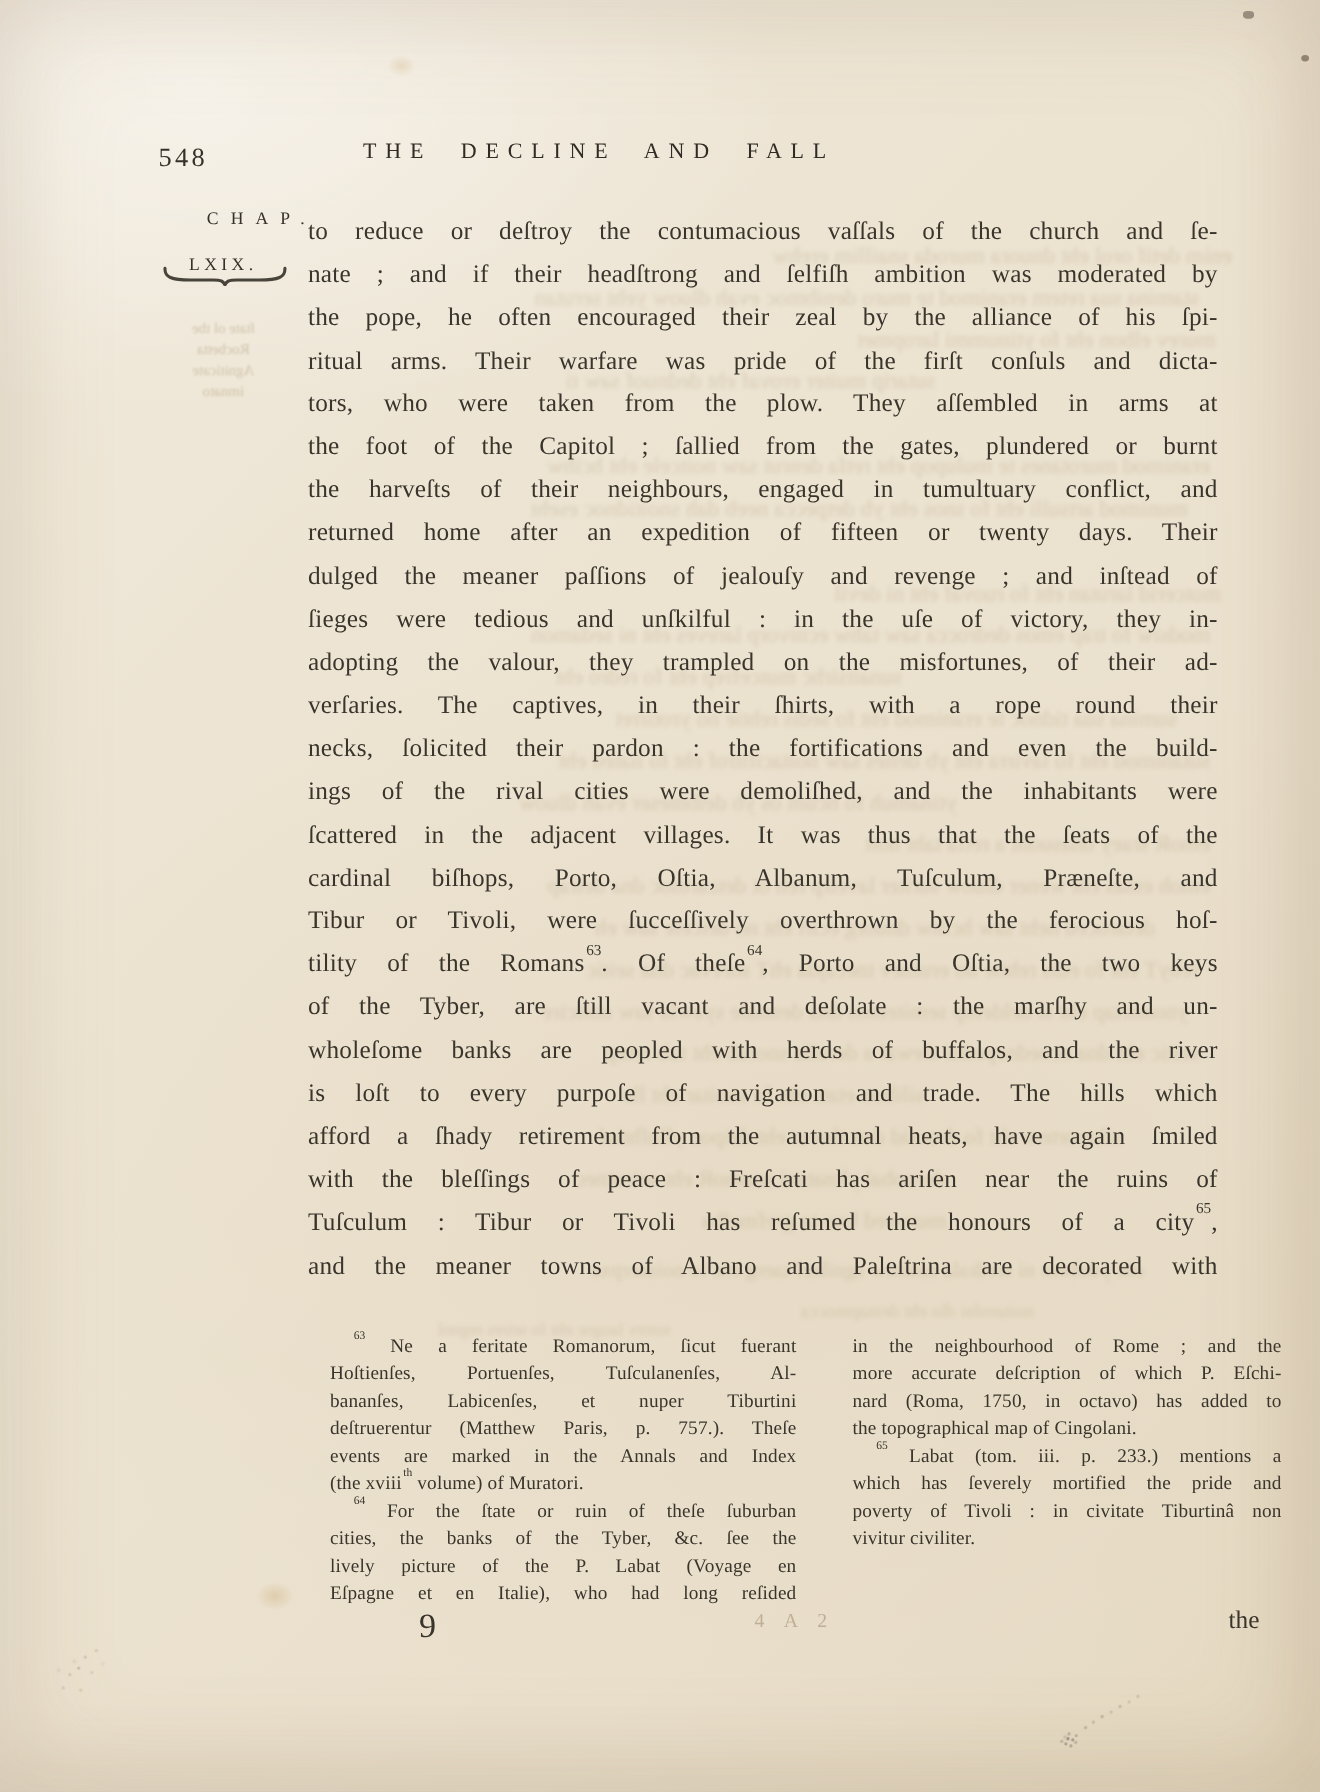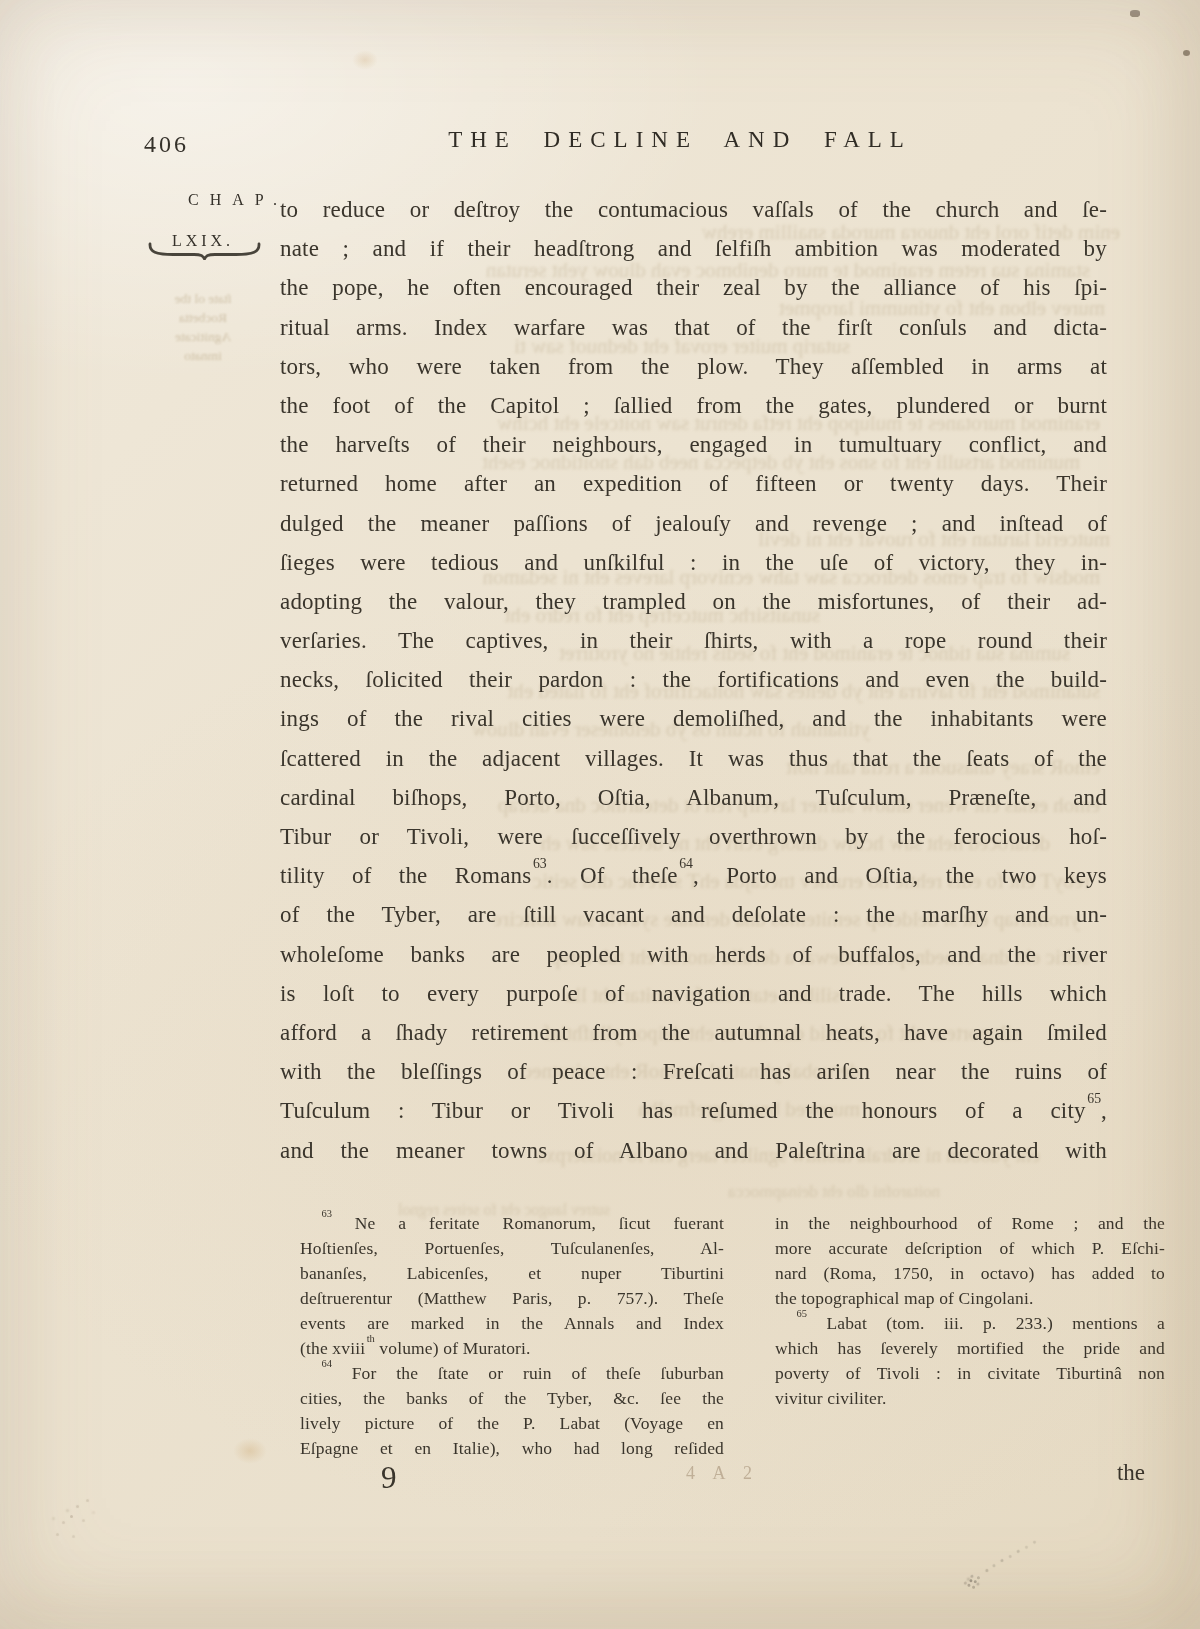--- a/index.html
+++ b/index.html
@@ -10,22 +10,22 @@
       radial-gradient(ellipse 1100px 700px at 60% 65%, rgba(222,204,176,0.25), rgba(222,204,176,0) 70%),
       linear-gradient(135deg, #f0e9db 0%, #ece3d1 40%, #e9dfcb 75%, #e4d8c0 100%);
     font-family:"Liberation Serif","DejaVu Serif",serif;
     color:#3a352c;
   }
   .page::after{
     content:""; position:absolute; inset:0; pointer-events:none;
     box-shadow: inset 0 0 110px rgba(150,120,80,0.16), inset -10px -14px 70px rgba(130,100,60,0.14), inset 6px 4px 40px rgba(255,255,255,0.25);
   }
   .page-number{position:absolute; left:144px; top:131px; font-size:24px; letter-spacing:3px; color:#35312a;}
-  .running-header{position:absolute; left:330px; top:127px; width:700px; text-align:center;
-    font-size:23px; letter-spacing:8px; word-spacing:13px; color:#302c25;font-family:Liberation Serif, serif;}
+  .running-header{position:absolute; left:330px; top:127px; width:700px; 
+    font-size:20px; letter-spacing:8px; word-spacing:13px; color:#302c25;font-family:Liberation Serif, serif;}
   .chap-label{position:absolute; left:146px; top:191px; width:120px; font-size:16px; letter-spacing:11px; color:#35312a; white-space:nowrap;margin-left:42px;}
   .chap-number{position:absolute; left:146px; top:216px; width:114px; text-align:center; font-size:16px; letter-spacing:4px; color:#35312a;margin-top:16px;}
   .chap-brace{position:absolute; left:147px; top:241px;}
   .body-text{position:absolute; left:280px; top:190px; width:827px; font-size:23px; letter-spacing:0.2px;}
   .body-line{height:39.2px; line-height:39.2px; text-align:justify; text-align-last:justify; white-space:normal;}
   sup{font-size:0.6em; line-height:0; position:relative; top:-0.48em; margin-left:1.5px; letter-spacing:0;}
   .fn-col{position:absolute; top:1211px; font-size:17.5px; letter-spacing:0.15px;}
   .fn-left{left:300px; width:424px;}
   .fn-right{left:775px; width:390px;}
   .fn-line{height:25px; line-height:25px; text-align:justify; text-align-last:justify;}
@@ -92,34 +92,34 @@
       <div class="ghost" style="left: 690px; top: 1178px; width: 250px; font-size: 17px;">noitarofni dlo eht deinapmocca</div>
       <div class="ghost" style="left: 310px; top: 1196px; width: 300px; font-size: 16px;">sutrev laugoc eht fo seires regnol</div>
     </div>
   <div class="ghost-margin" id="ghost-margin">
       <div>ſtate ol tbe</div>
       <div>Rocbetta</div>
       <div>Agniticate</div>
       <div>imnato</div>
     </div>
 
-  <div class="page-number">406</div>
+  <div class="page-number">548</div>
   <div class="running-header">THE DECLINE AND FALL</div>
 
   <div class="chap-label">CHAP.</div>
   <div class="chap-number">LXIX.</div>
   <svg class="chap-brace" width="115" height="19" viewBox="0 0 115 19">
     <path d="M3,3 C2.5,11 9,13.5 26,13.5 L47,13.5 C54,13.5 56,14.5 57.5,18 C59,14.5 61,13.5 68,13.5 L89,13.5 C106,13.5 112.5,11 112,3" fill="none" stroke="#3a352c" stroke-width="2.8" stroke-linecap="round" opacity="0.92"></path>
   </svg>
 
   <div class="body-text" id="body-lines">
       <div class="body-line">to reduce or deſtroy the contumacious vaſſals of the church and ſe-</div>
       <div class="body-line">nate ; and if their headſtrong and ſelfiſh ambition was moderated by</div>
       <div class="body-line">the pope, he often encouraged their zeal by the alliance of his ſpi-</div>
-      <div class="body-line">ritual arms. Index warfare was that of the firſt conſuls and dicta-</div>
+      <div class="body-line">ritual arms. Their warfare was pride of the firſt conſuls and dicta-</div>
       <div class="body-line">tors, who were taken from the plow. They aſſembled in arms at</div>
       <div class="body-line">the foot of the Capitol ; ſallied from the gates, plundered or burnt</div>
       <div class="body-line">the harveſts of their neighbours, engaged in tumultuary conflict, and</div>
       <div class="body-line">returned home after an expedition of fifteen or twenty days. Their</div>
       <div class="body-line">dulged the meaner paſſions of jealouſy and revenge ; and inſtead of</div>
       <div class="body-line">ſieges were tedious and unſkilful : in the uſe of victory, they in-</div>
       <div class="body-line">adopting the valour, they trampled on the misfortunes, of their ad-</div>
       <div class="body-line">verſaries. The captives, in their ſhirts, with a rope round their</div>
       <div class="body-line">necks, ſolicited their pardon : the fortifications and even the build-</div>
       <div class="body-line">ings of the rival cities were demoliſhed, and the inhabitants were</div>

